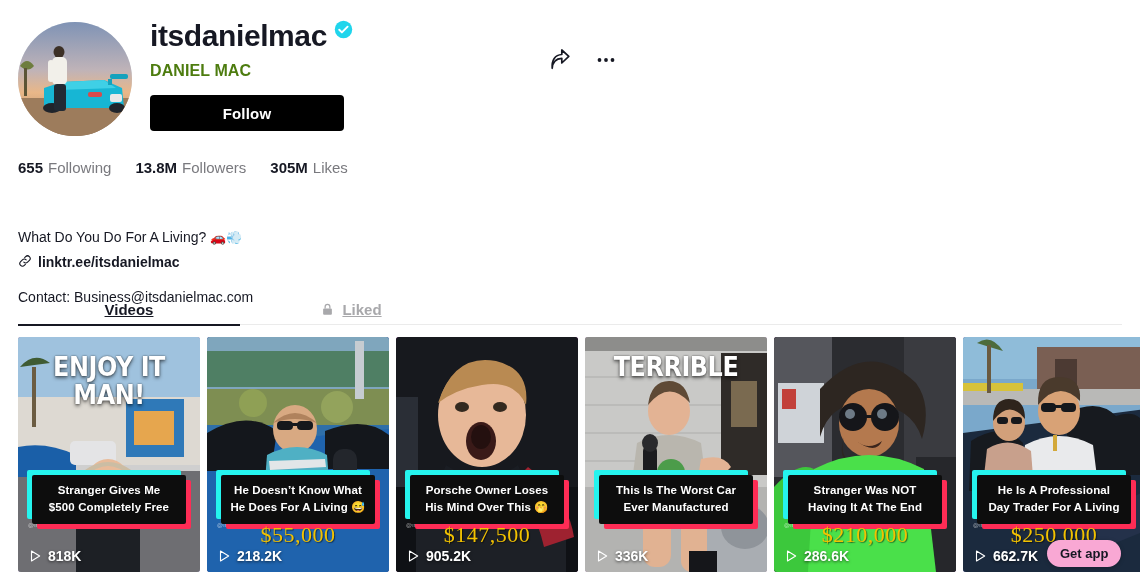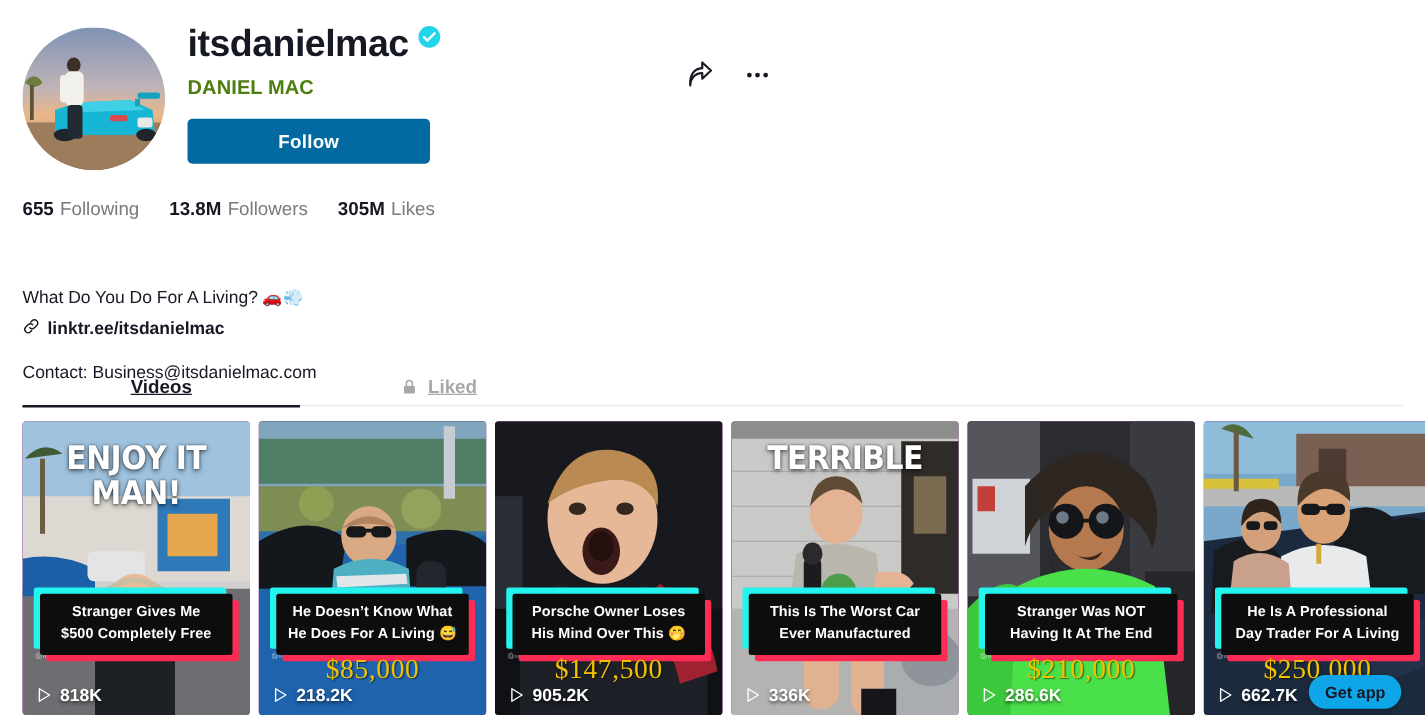--- a/index.html
+++ b/index.html
@@ -31,21 +31,21 @@
   }
   .verified { width: 19px; height: 19px; display: block; flex: 0 0 auto; }
 
   .fullname {
     font-size: 16px; font-weight: bold; color: #4d7c0f;
     margin-top: 5px; line-height: 20px; letter-spacing: 0.1px;
   }
 
   .follow-btn {
     margin-top: 14px; width: 194px; height: 36px;
-    background: #0369a1; color: #ffffff; border: none; border-radius: 4px;
+    background: #000000; color: #ffffff; border: none; border-radius: 4px;
     font-family: "Liberation Sans", sans-serif;
     font-size: 15px; font-weight: bold; cursor: pointer;
     display: flex; align-items: center; justify-content: center;
     letter-spacing: 0.2px;
   }
 
   .top-actions {
     position: absolute; left: 530px; top: 28px;
     display: flex; align-items: center; gap: 22px;
   }
@@ -169,21 +169,21 @@
 
   .watermark {
     position: absolute; left: 10px; bottom: 44px;
     font-size: 6px; color: rgba(255,255,255,.55);
     letter-spacing: .2px;
   }
 
   .get-app {
     position: absolute; left: 1047px; top: 540px;
     height: 27px; padding: 0 13px;
-    background: #0ea5e9; color: #161823;
+    background: #f9a8d4; color: #161823;
     border: none; border-radius: 14px;
     font-family: "Liberation Sans", sans-serif;
     font-size: 13px; font-weight: bold; cursor: pointer;
     display: flex; align-items: center; justify-content: center;
     box-shadow: 0 1px 4px rgba(0,0,0,.25);
     z-index: 20;
   }
 </style>
 </head>
 <body>
@@ -362,21 +362,21 @@
       <div class="banner-text"></div>
       <div class="watermark">@itsdanielmac</div>
       <div class="caption-wrap">
         <div class="caption-shadow-cyan"></div>
         <div class="caption-shadow-pink"></div>
         <div class="caption-box">
           <span>He Doesn’t Know What</span>
           <span>He Does For A Living 😅</span>
         </div>
       </div>
-      <div class="price-tag">$85,000</div>
+      <div class="price-tag">$55,000</div>
       <div class="views">
         <svg width="14" height="14" viewBox="0 0 24 24">
           <path d="M6 3.4 L20 12 L6 20.6 Z" fill="none" stroke="#ffffff" stroke-width="1.9" stroke-linejoin="round"></path>
         </svg>
         <span>218.2K</span>
       </div>
     </div>
 
     <div class="card">
       <div class="thumb">

